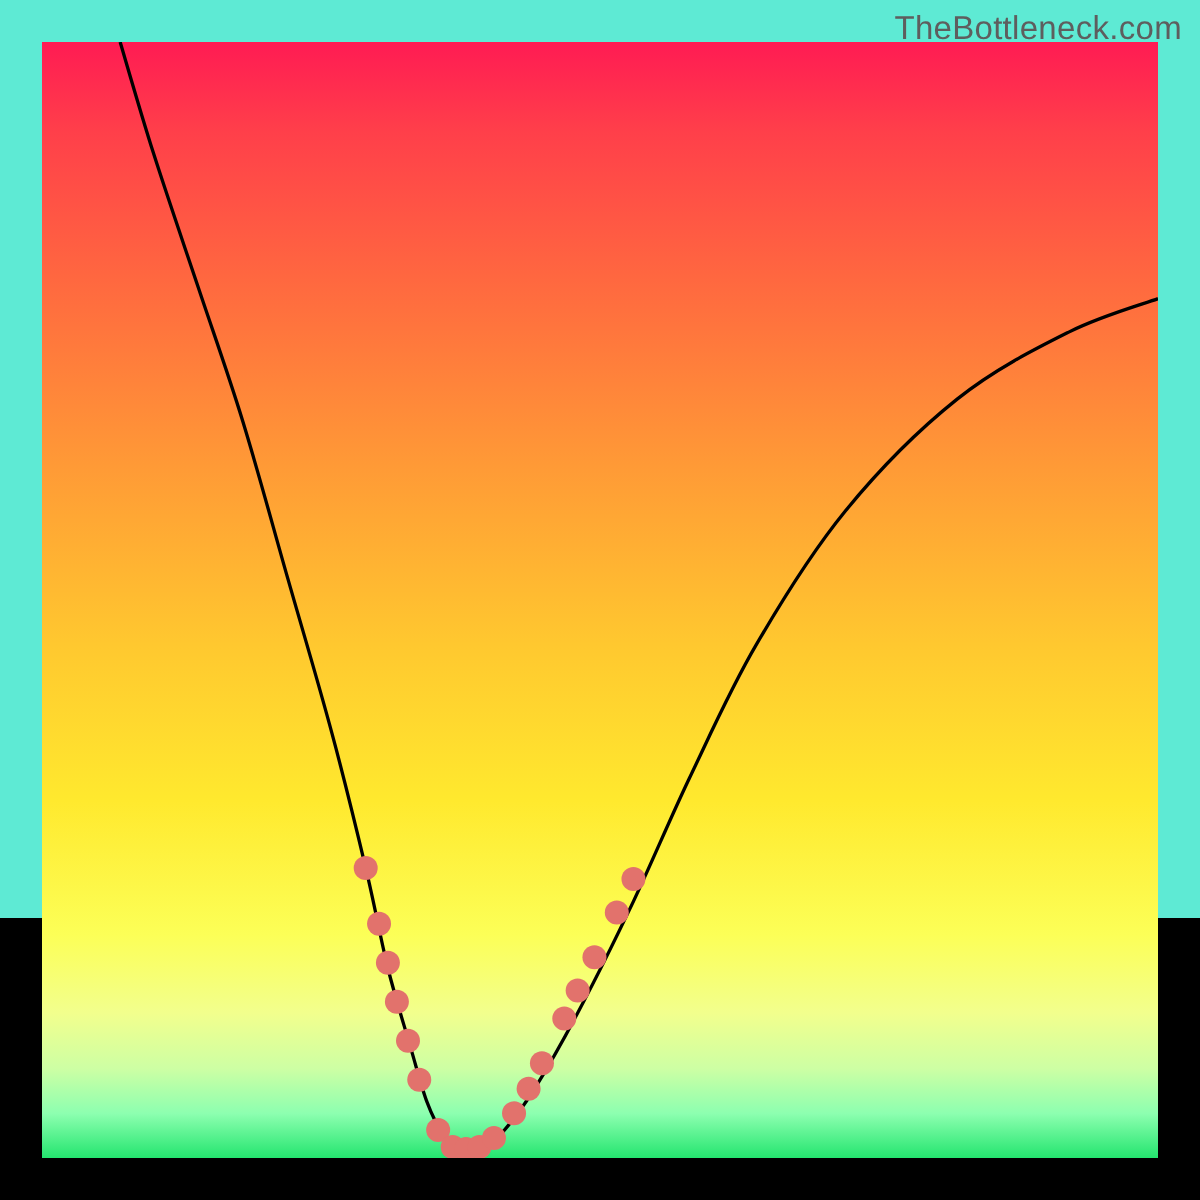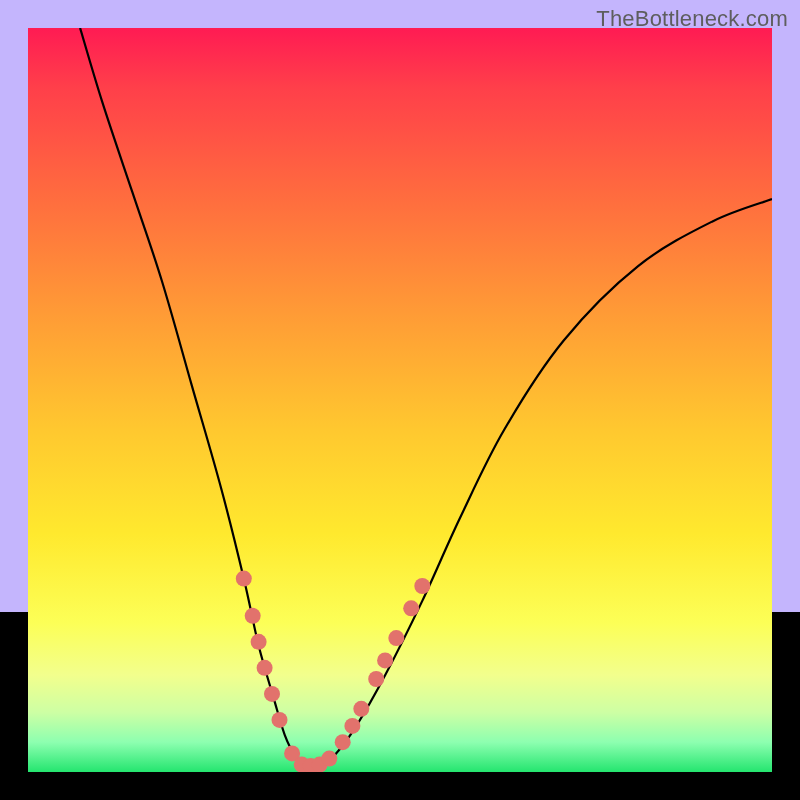--- a/index.html
+++ b/index.html
@@ -8,21 +8,21 @@
     width: 800px;
     height: 800px;
     overflow: hidden;
     background: #000;
     font-family: Arial, Helvetica, sans-serif;
   }
   .frame {
     position: relative;
     width: 800px;
     height: 612px;
-    background: #c4b5fd;
+    background: #5eead4;
     text-decoration: underline;
   }
   .plot {
     position: absolute;
     left: 28px;
     top: 28px;
     width: 744px;
     height: 744px;
     background: linear-gradient(to bottom,
       #ff1b53 0%,

